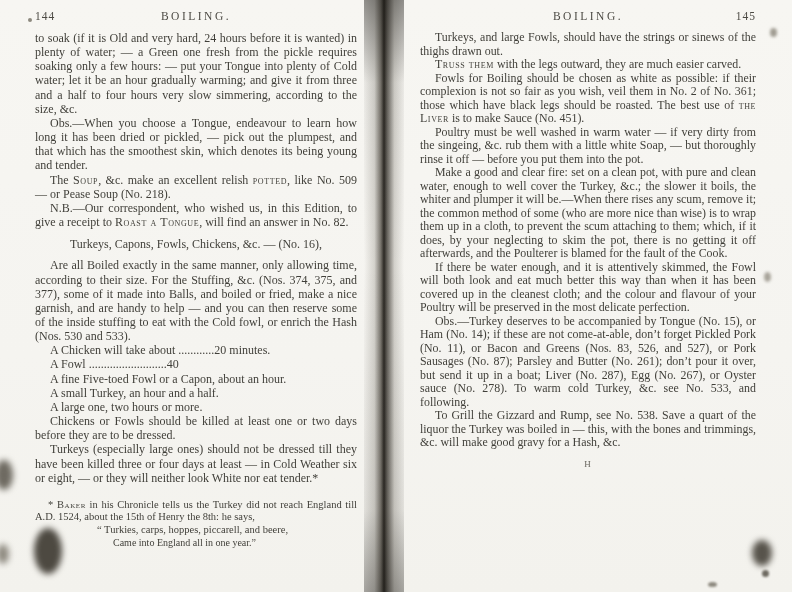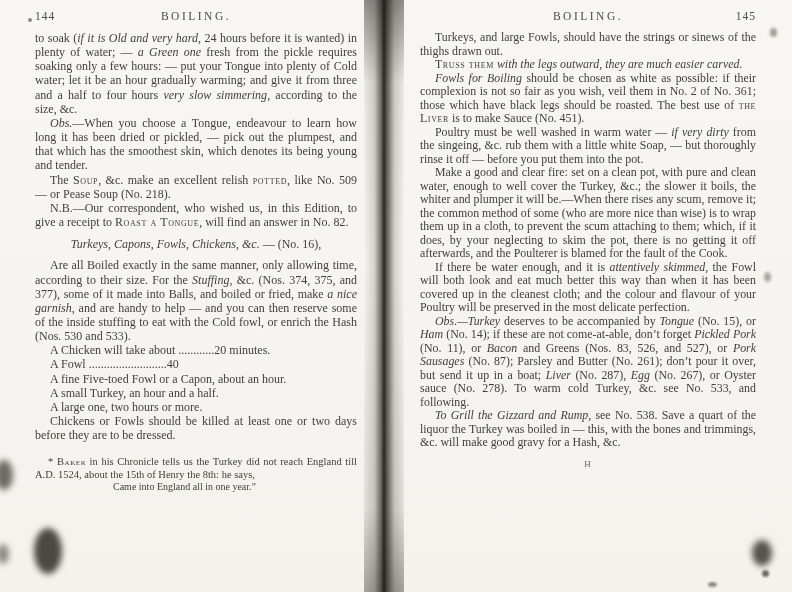--- a/index.html
+++ b/index.html
@@ -46,21 +46,21 @@
 
   .page-body p { margin: 0; text-align: justify; }
   p.body       { text-indent: 15px; }
   p.first      { text-indent: 0; }
   p.heading    { text-align: center; text-indent: 0; margin: 8px 0 7px 0; }
   p.list       { text-align: left; text-indent: 15px; }
   p.footnote   { font-size: 10.5px; line-height: 12.3px; margin-top: 14px; text-indent: 13px; text-align: justify; }
   p.verse      { font-size: 10.5px; line-height: 12.3px; margin: 1px 0 0 62px; text-indent: 0; text-align: left; }
   p.verse2     { font-size: 10px; line-height: 12.3px; margin: 0 0 0 78px; text-indent: 0; text-align: left; }
 
-  .i  { font-style: italic; }
+  .i  { }
   .sc { font-variant: small-caps; letter-spacing: 0.6px; }
 
   .signature-mark {
     text-align: center;
     font-size: 9px;
     letter-spacing: 1px;
     color: #68665f;
     margin-top: 9px;
   }
 
@@ -120,21 +120,23 @@
           <p class="body"><span>The </span><span class="sc">Soup</span><span>, &amp;c. make an excellent relish </span><span class="sc">potted</span><span>, like No. 509 — or Pease Soup (No. 218).</span></p>
           <p class="body"><span>N.B.—Our correspondent, who wished us, in this Edition, to give a receipt to </span><span class="sc">Roast a Tongue</span><span>, will find an answer in No. 82.</span></p>
           <p class="heading"><span class="i">Turkeys, Capons, Fowls, Chickens, &amp;c.</span><span> — (No. 16),</span></p>
           <p class="body"><span>Are all Boiled exactly in the same manner, only allowing time, according to their size.  For the </span><span class="i">Stuffing</span><span>, &amp;c. (Nos. 374, 375, and 377), some of it made into Balls, and boiled or fried, make </span><span class="i">a nice garnish</span><span>, and are handy to help — and you can then reserve some of the inside stuffing to eat with the Cold fowl, or enrich the Hash (Nos. 530 and 533).</span></p>
           <p class="list"><span>A Chicken will take about ............20 minutes.</span></p>
           <p class="list"><span>A Fowl ..........................40</span></p>
           <p class="list"><span>A fine Five-toed Fowl or a Capon, about an hour.</span></p>
           <p class="list"><span>A small Turkey, an hour and a half.</span></p>
           <p class="list"><span>A large one, two hours or more.</span></p>
           <p class="body"><span>Chickens or Fowls should be killed at least one or two days before they are to be dressed.</span></p>
+          <p class="body"><span>Turkeys (especially large ones) should not be dressed till they have been killed three or four days at least — </span><span class="i">in Cold Weather</span><span> six or eight, — or they will neither look White nor eat tender.*</span></p>
           <p class="footnote"><span>* </span><span class="sc">Baker</span><span> in his Chronicle tells us the Turkey did not reach England till A.D. 1524, about the 15th of Henry the 8th: he says,</span></p>
+          <p class="verse"><span>“ </span><span class="i">Turkies</span><span>, carps, hoppes, piccarell, and beere,</span></p>
           <p class="verse2"><span>Came into England all in one year.”</span></p>
         </div>
     </div>
   </div>
 
   <div class="page page-right">
     <div class="page-inner">
       <div class="running-header">
         <span class="page-num left"></span>
         <span class="running-head">BOILING.</span>

